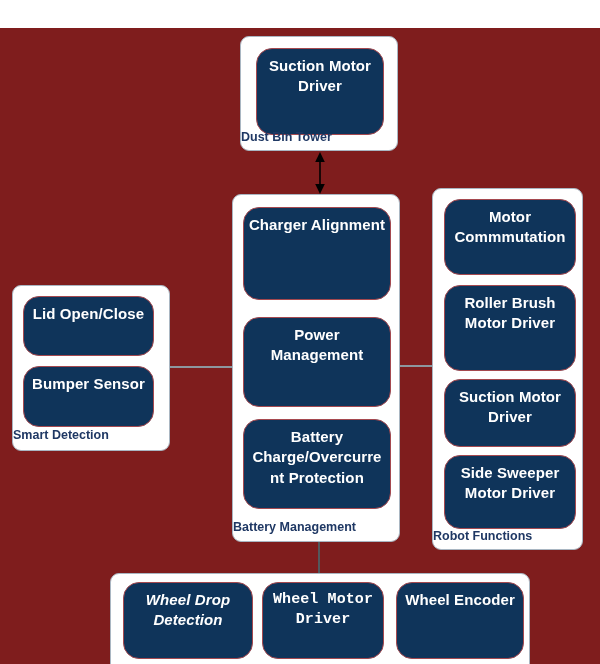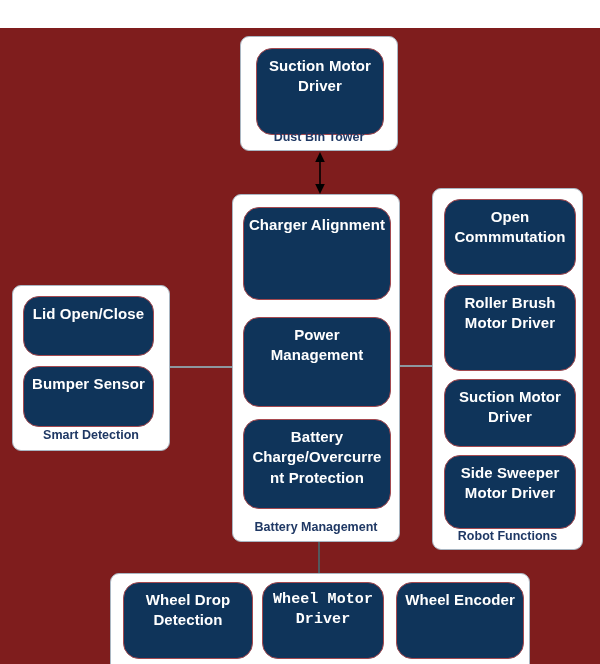--- a/index.html
+++ b/index.html
@@ -35,21 +35,20 @@
     line-height: 1.35;
     text-align: center;
     padding-top: 7px;
     white-space: pre-line;
     letter-spacing: 0.1px;
   }
   .group-label {
     position: absolute;
     left: 0;
     right: 0;
-    text-align: center;
     color: #1f3864;
     font-size: 12.5px;
     font-weight: bold;
     white-space: nowrap;
   }
   .connector {
     position: absolute;
     background: #8d979e;
   }
   .connector.vertical {
@@ -92,32 +91,32 @@
     <div class="node" style="left:10px; top:12px; width:148px; height:93px;">Charger Alignment</div>
     <div class="node" style="left:10px; top:122px; width:148px; height:90px;">Power
 Management</div>
     <div class="node" style="left:10px; top:224px; width:148px; height:90px;">Battery
 Charge/Overcurre
 nt Protection</div>
     <div class="group-label" style="bottom:7px;">Battery Management</div>
   </section>
 
   <section class="group" style="left:432px; top:160px; width:151px; height:362px;">
-    <div class="node" style="left:11px; top:10px; width:132px; height:76px;">Open
+    <div class="node" style="left:11px; top:10px; width:132px; height:76px;">Motor
 Commmutation</div>
     <div class="node" style="left:11px; top:96px; width:132px; height:86px;text-align:center;">Roller Brush
 Motor Driver</div>
     <div class="node" style="left:11px; top:190px; width:132px; height:68px;">Suction Motor
 Driver</div>
     <div class="node" style="left:11px; top:266px; width:132px; height:74px;">Side Sweeper
 Motor Driver</div>
     <div class="group-label" style="bottom:6px;">Robot Functions</div>
   </section>
 
   <section class="group" style="left:110px; top:545px; width:420px; height:103px;">
-    <div class="node" style="left:12px; top:8px; width:130px; height:77px;">Wheel Drop
+    <div class="node" style="left:12px; top:8px; width:130px; height:77px;font-style:italic;">Wheel Drop
 Detection</div>
     <div class="node" style="left:151px; top:8px; width:122px; height:77px;font-family:Liberation Mono, monospace;">Wheel Motor
 Driver</div>
     <div class="node" style="left:285px; top:8px; width:128px; height:77px;">Wheel Encoder</div>
   </section>
 
 </div>
 
 </body></html>

